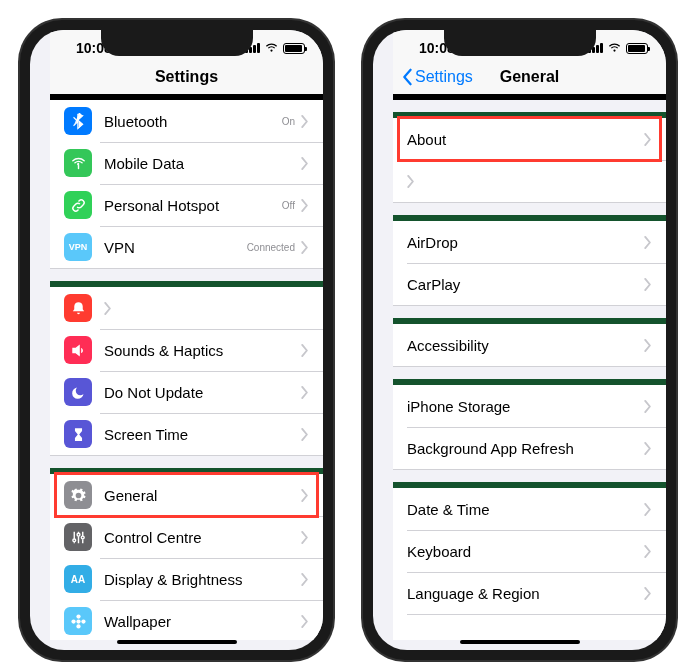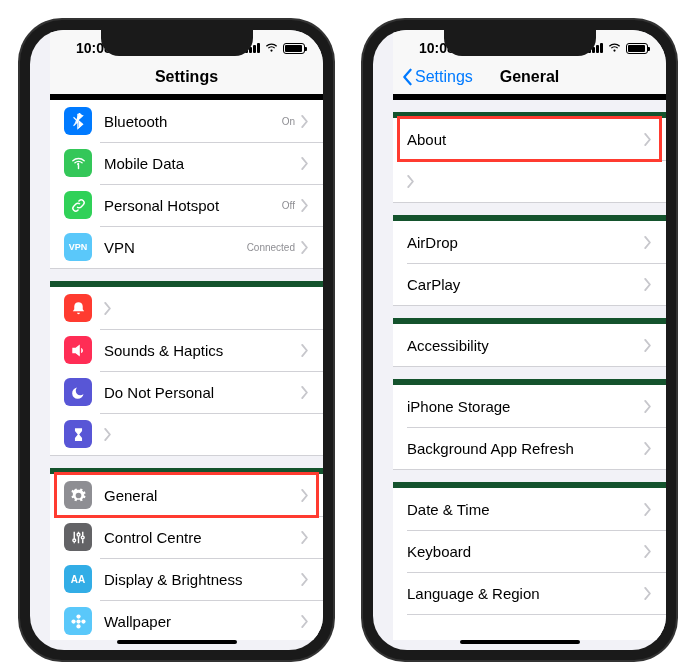--- a/index.html
+++ b/index.html
@@ -145,33 +145,34 @@
                 <path d="M1 1l5 6-5 6" stroke="#c7c7cc" stroke-width="2" fill="none" stroke-linecap="round" stroke-linejoin="round"></path>
               </svg>
             </span>
           </div>
           <div class="row">
             <div class="icon purple">
               <svg viewBox="0 0 24 24">
                 <path d="M19 14A8 8 0 1110 5a6 6 0 009 9z"></path>
               </svg>
             </div>
-            <span class="label">Do Not Personal</span>
+            <span class="label">Do Not Update</span>
             <span class="chevron">
               <svg viewBox="0 0 8 14">
                 <path d="M1 1l5 6-5 6" stroke="#c7c7cc" stroke-width="2" fill="none" stroke-linecap="round" stroke-linejoin="round"></path>
               </svg>
             </span>
           </div>
           <div class="row">
             <div class="icon indigo">
               <svg viewBox="0 0 24 24">
                 <path d="M7 3h10v4l-4 5 4 5v4H7v-4l4-5-4-5V3z"></path>
               </svg>
             </div>
+            <span class="label">Screen Time</span>
             <span class="chevron">
               <svg viewBox="0 0 8 14">
                 <path d="M1 1l5 6-5 6" stroke="#c7c7cc" stroke-width="2" fill="none" stroke-linecap="round" stroke-linejoin="round"></path>
               </svg>
             </span>
           </div>
         </div>
         <div class="group">
           <div class="row" style="position: relative;">
             <div class="icon gray">

